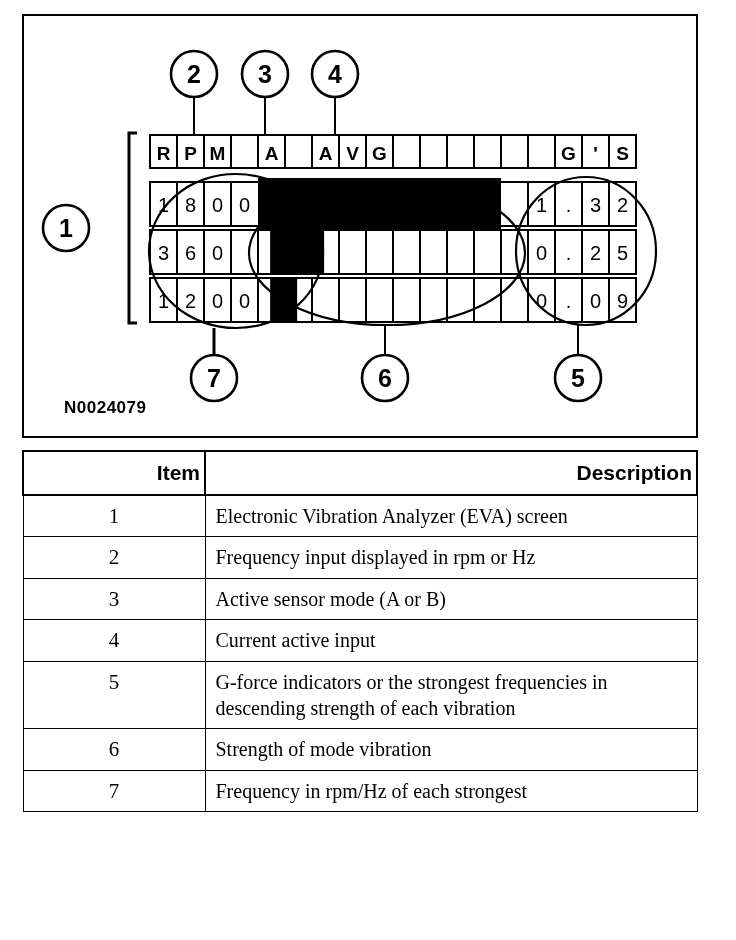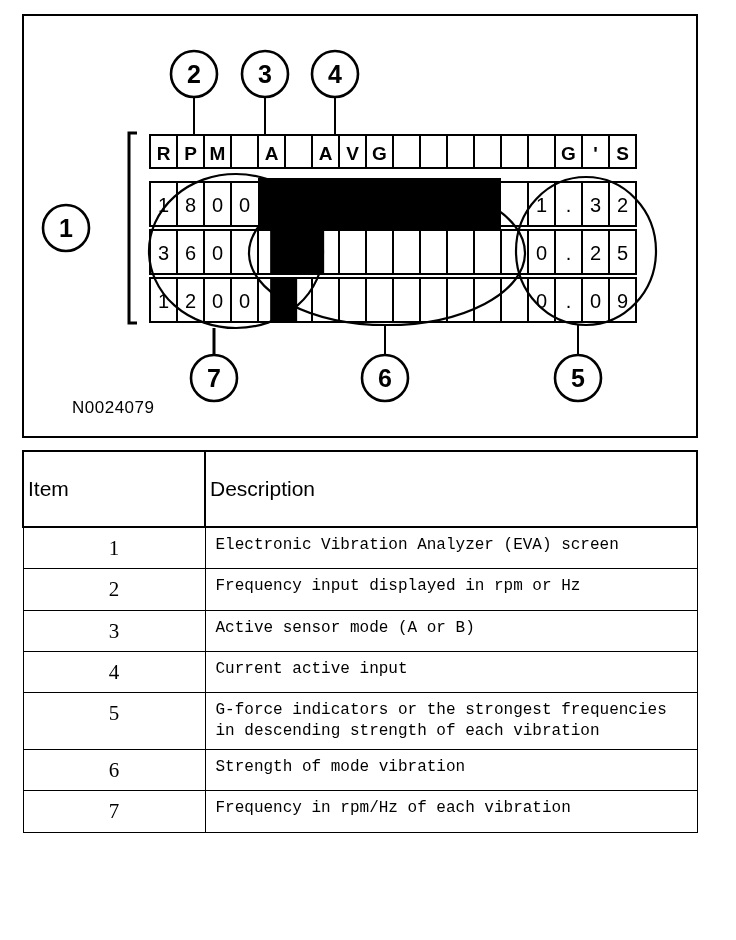--- a/index.html
+++ b/index.html
@@ -4,37 +4,37 @@
 <style>
   html,body{margin:0;padding:0;background:#ffffff;}
   body{width:736px;height:940px;position:relative;
        font-family:"Liberation Serif",serif;color:#000;}
 
   
   #figure-panel{position:absolute;left:22px;top:14px;width:676px;height:424px;
                 border:2px solid #000;box-sizing:border-box;background:#fff;}
   #figure-svg{position:absolute;left:0;top:0;}
 
-  .fig-id{position:absolute;left:48px;top:382px;
-          font-family:"Liberation Sans",sans-serif;font-weight:normal;
+  .fig-id{position:absolute;left:40px;top:382px;
+          font-family:"Liberation Sans",sans-serif;font-weight:bold;
           font-size:17px;letter-spacing:0.5px;}
 
   
   #legend-table{position:absolute;left:22px;top:450px;width:676px;
                 border-collapse:collapse;table-layout:fixed;}
   #legend-table td,#legend-table th{border:1.5px solid #000;
         padding:7px 10px;vertical-align:top;}
   #legend-table thead th{border-width:2px;
-        font-family:"Liberation Sans",sans-serif;font-weight:normal;
-        font-size:21px;text-align:left;padding:25px 4px;}
+        font-family:"Liberation Sans",sans-serif;font-weight:bold;
+        font-size:21px;text-align:right;padding:9px 4px;}
   .col-item{width:182px;}
   .cell-item{text-align:center;font-size:21px;line-height:1.25;
              font-family:"Liberation Serif",serif;}
-  .cell-desc{font-size:16px;line-height:1.32;
-             font-family:Liberation Mono, monospace;}
+  .cell-desc{font-size:20px;line-height:1.32;
+             font-family:Liberation Serif, serif;}
 </style>
 </head>
 <body>
 
 <div id="figure-panel">
 
   <svg id="figure-svg" width="672" height="420" viewBox="0 0 672 420">
 
     <g>
       <circle cx="170" cy="58" r="23" fill="#fff" stroke="#000" stroke-width="2.6"></circle>
@@ -224,16 +224,16 @@
       <tr>
         <td class="cell-item">5</td>
         <td class="cell-desc">G-force indicators or the strongest frequencies in descending strength of each vibration</td>
       </tr>
       <tr>
         <td class="cell-item">6</td>
         <td class="cell-desc">Strength of mode vibration</td>
       </tr>
       <tr>
         <td class="cell-item">7</td>
-        <td class="cell-desc">Frequency in rpm/Hz of each vibration</td>
+        <td class="cell-desc">Frequency in rpm/Hz of each strongest</td>
       </tr>
     </tbody>
 </table>
 
 </body></html>

